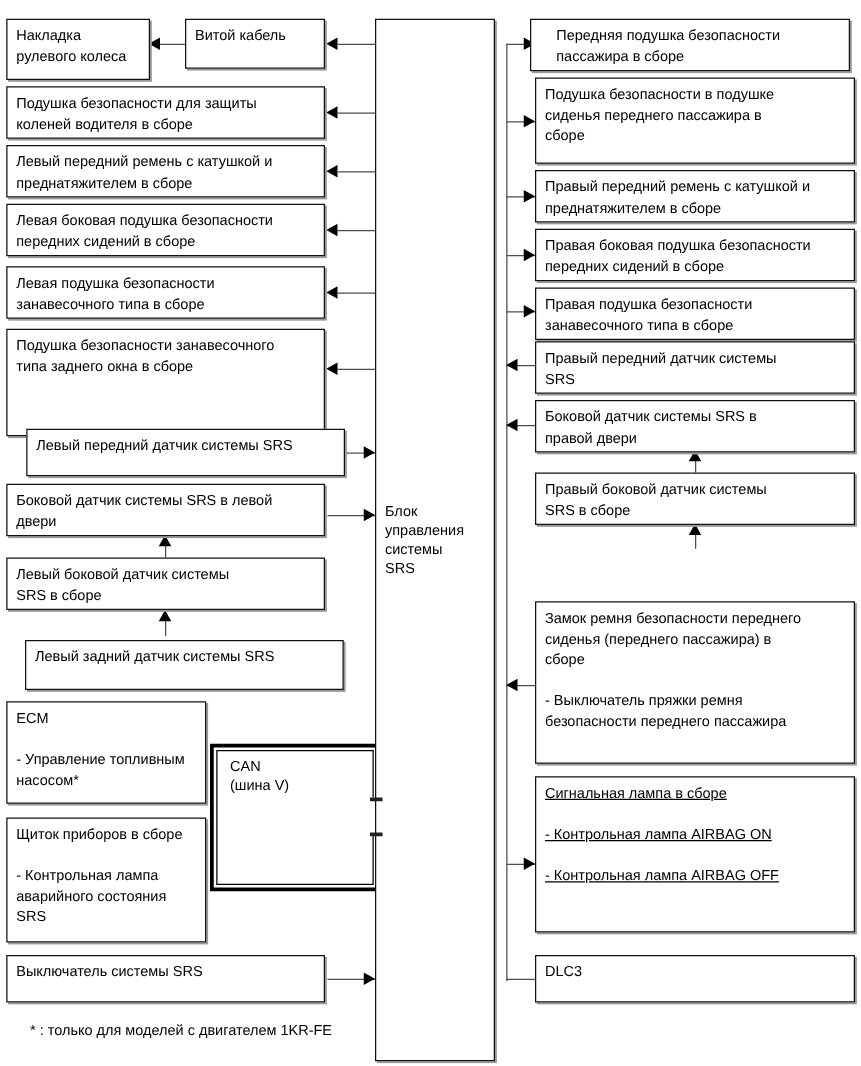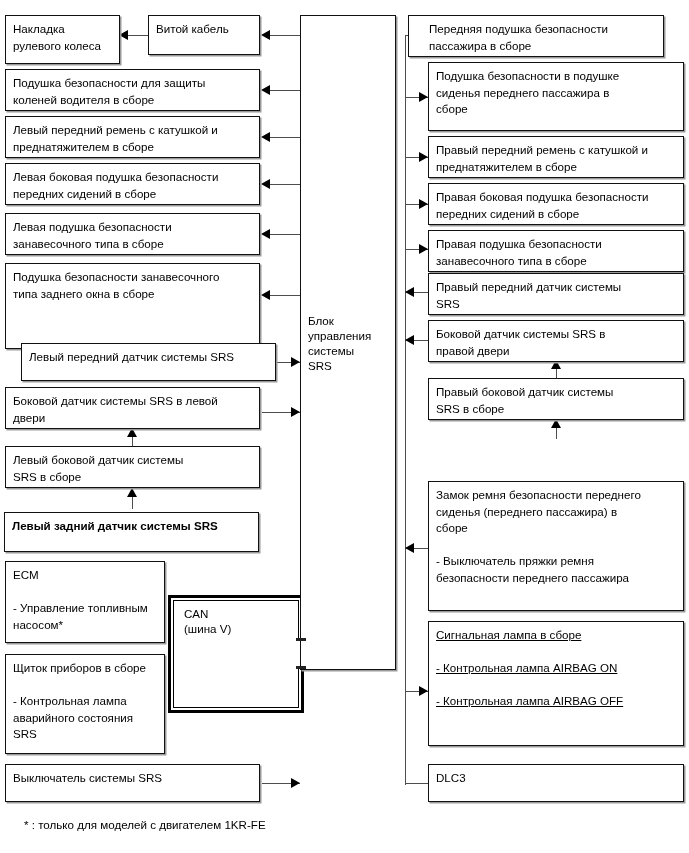--- a/index.html
+++ b/index.html
@@ -94,41 +94,41 @@
 типа заднего окна в сборе</div>
 
   <div class="box" style="left:21px;  top:343px; width:255px; height:38px;">Левый передний датчик системы SRS</div>
 
   <div class="box" style="left:5px;  top:387px; width:255px; height:42px;">Боковой датчик системы SRS в левой
 двери</div>
 
   <div class="box" style="left:5px;  top:446px; width:255px; height:42px;">Левый боковой датчик системы
 SRS в сборе</div>
 
-  <div class="box" style="left:4px;  top:512px; width:255px; height:40px;font-weight:bold;">Левый задний датчик системы SRS</div>
+  <div class="box" style="left:20px;  top:512px; width:255px; height:40px;">Левый задний датчик системы SRS</div>
 
   <div class="box" style="left:5px;  top:561px; width:160px; height:82px; z-index:8;">ECM
 
 - Управление топливным
 насосом*</div>
 
   <div class="box" style="left:5px;  top:654px; width:160px; height:100px; z-index:8;">Щиток приборов в сборе
 
 - Контрольная лампа
 аварийного состояния
 SRS</div>
 
   <div class="box" style="left:5px;  top:764px; width:255px; height:38px;">Выключатель системы SRS</div>
 
-  <div id="ecu" style="left:300px; top:15px; width:96px; height:655px;">Блок
+  <div id="ecu" style="left:300px; top:15px; width:96px; height:834px;">Блок
 управления
 системы
 SRS</div>
 
-  <div class="box" style="left:408px; top:15px;  width:256px; height:42px;padding-left:20px;">Передняя подушка безопасности
+  <div class="box" style="left:424px; top:15px;  width:256px; height:42px;padding-left:20px;">Передняя подушка безопасности
 пассажира в сборе</div>
 
   <div class="box" style="left:428px; top:62px;  width:256px; height:69px;">Подушка безопасности в подушке
 сиденья переднего пассажира в
 сборе</div>
 
   <div class="box" style="left:428px; top:136px; width:256px; height:42px;">Правый передний ремень с катушкой и
 преднатяжителем в сборе</div>
 
   <div class="box" style="left:428px; top:183px; width:256px; height:42px;">Правая боковая подушка безопасности

